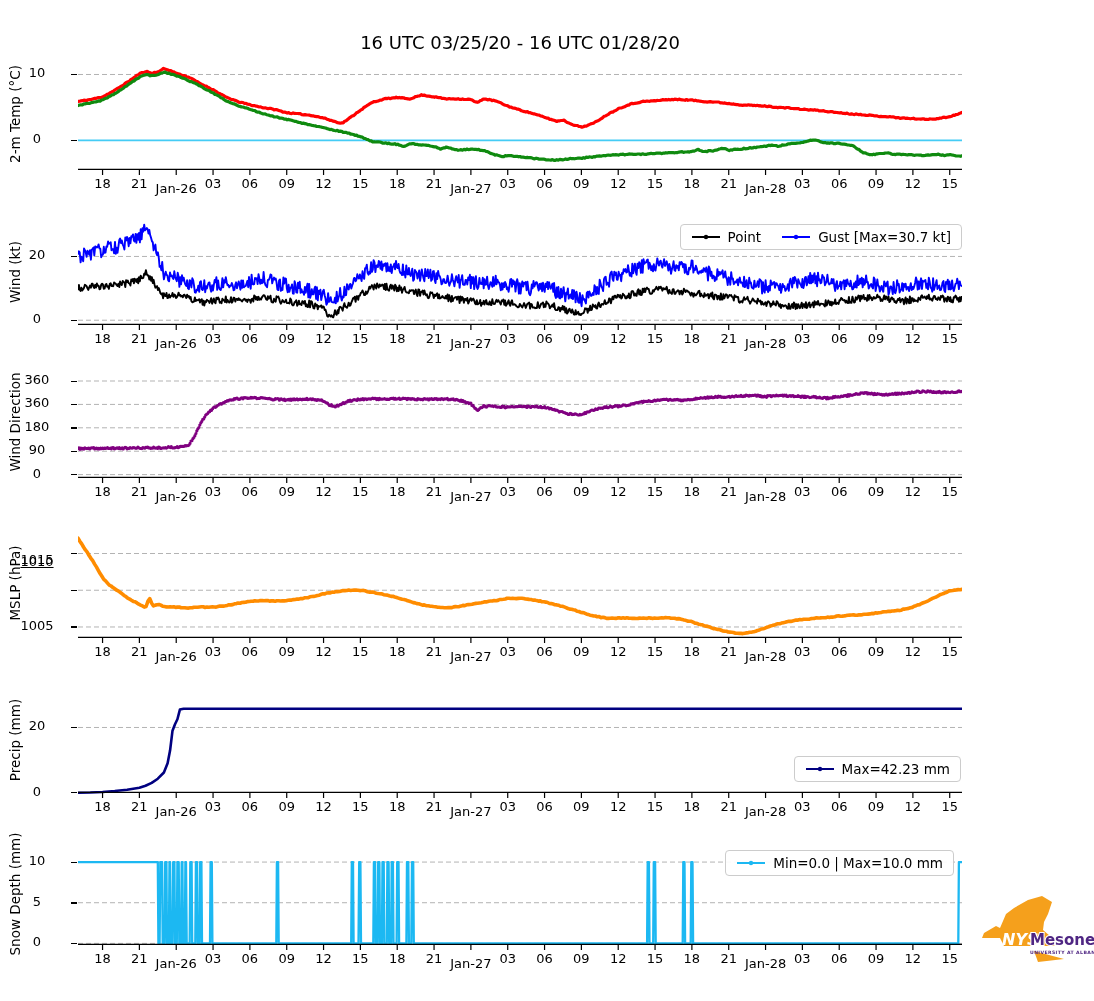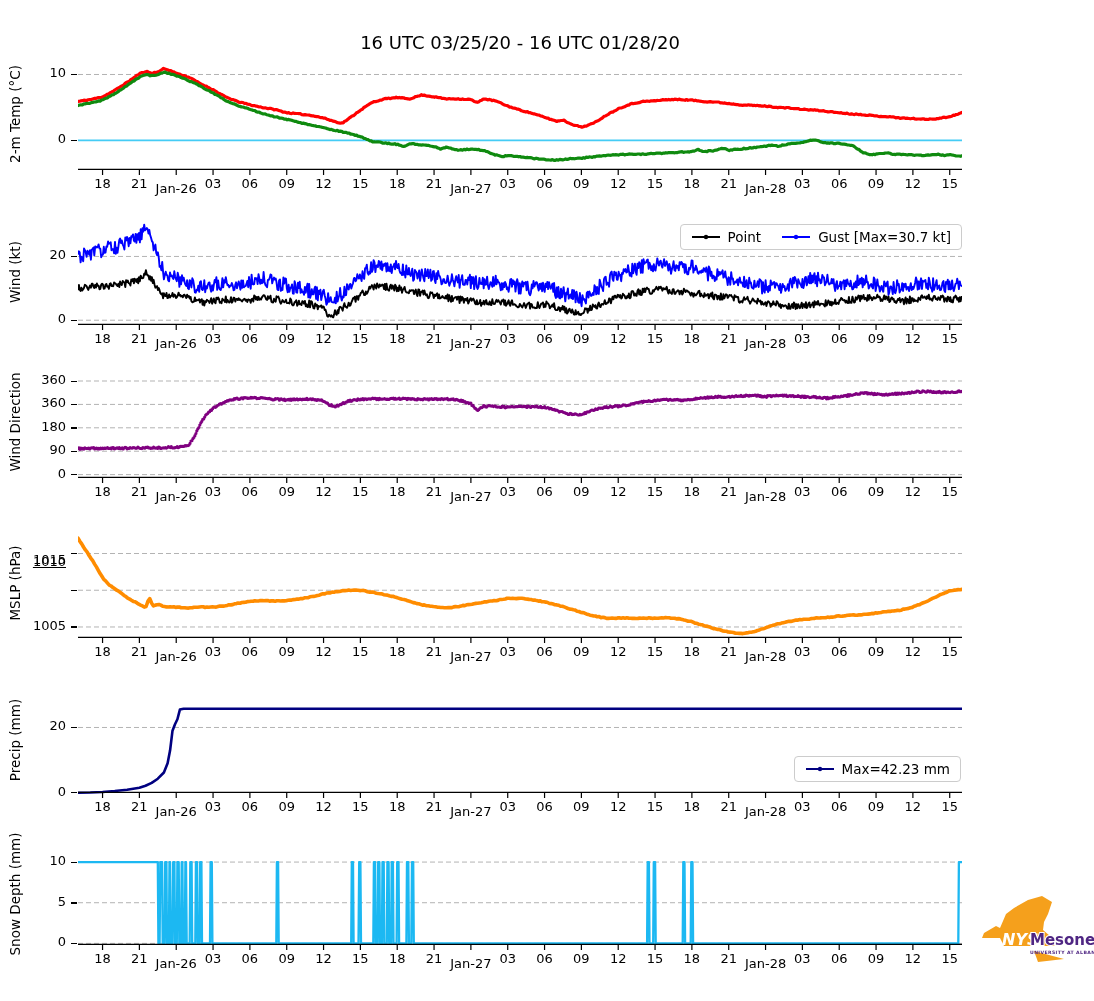--- a/index.html
+++ b/index.html
@@ -9,21 +9,21 @@
   #title1{top:7px;}
   #title2{top:32px;}
   svg.plot{position:absolute;left:78px;width:884px;overflow:hidden;}
   #svg-temp{top:60px;height:116px;}
   #svg-wind{top:222px;height:109px;}
   #svg-wdir{top:368px;height:116px;}
   #svg-mslp{top:530px;height:114px;}
   #svg-precip{top:690px;height:109px;}
   #svg-snow{top:845px;height:106px;}
   .xlab{position:absolute;width:60px;text-align:center;font-size:13px;}
-  .ylab{position:absolute;left:8px;width:58px;text-align:right;font-size:13px;}
+  .ylab{position:absolute;left:8px;width:58px;text-align:center;font-size:13px;}
   .ytickmark{position:absolute;left:71px;width:6px;height:1.3px;background:#000;}
   .ylabel{position:absolute;left:-85px;width:200px;text-align:center;font-size:13.5px;
           transform:rotate(-90deg);white-space:nowrap;}
   .legend{position:absolute;display:flex;align-items:center;gap:20px;
           border:1px solid #ccc;border-radius:4px;background:rgba(255,255,255,.93);
           padding:4px 10px;font-size:13.5px;white-space:nowrap;z-index:5;}
   .leg-item{display:inline-flex;align-items:center;gap:7px;}
   #legend-temp{top:66px;right:132px;}
   #legend-wind{top:224px;right:132px;}
   #legend-mslp{top:537px;right:132px;}
@@ -247,20 +247,29 @@
         <span class="leg-label">Gust [Max=30.7 kt]</span>
       </span>
     </div>
   <div class="legend" id="legend-precip">
       <span class="leg-item">
         <svg width="30" height="10">
           <line x1="1" y1="5" x2="29" y2="5" stroke="#000080" stroke-width="2"></line>
           <circle cx="15" cy="5" r="2.2" fill="#000080"></circle>
         </svg>
         <span class="leg-label">Max=42.23 mm</span>
+      </span>
+    </div>
+  <div class="legend" id="legend-snow">
+      <span class="leg-item">
+        <svg width="30" height="10">
+          <line x1="1" y1="5" x2="29" y2="5" stroke="#1CB8F2" stroke-width="2"></line>
+          <circle cx="15" cy="5" r="2.2" fill="#1CB8F2"></circle>
+        </svg>
+        <span class="leg-label">Min=0.0 | Max=10.0 mm</span>
       </span>
     </div>
 
   <svg id="logo" width="124" height="100" viewBox="0 0 124 100">
     <path d="M14,45 L26,38 L30,40 L36,26 L44,20 L58,12 L72,8 L82,14 L78,26 L74,34 L73,42 L80,48 L88,52 L84,58 L74,58 L70,53 L62,58 L34,58 L30,50 L12,50 Z" fill="#F5A01C"></path>
     <path d="M64,63 L94,71 L68,74 Z" fill="#F5A01C"></path>
     <text x="32" y="57" font-size="16" font-weight="bold" font-style="italic" fill="#ffffff">NYS</text>
     <text x="60" y="57" font-size="15" font-weight="bold" fill="#4F2683" stroke="#ffffff" stroke-width="2" paint-order="stroke">Mesonet</text>
     <text x="60" y="66" font-size="4.6" font-weight="bold" fill="#4F2683" letter-spacing="0.4">UNIVERSITY AT ALBANY</text>
   </svg>

